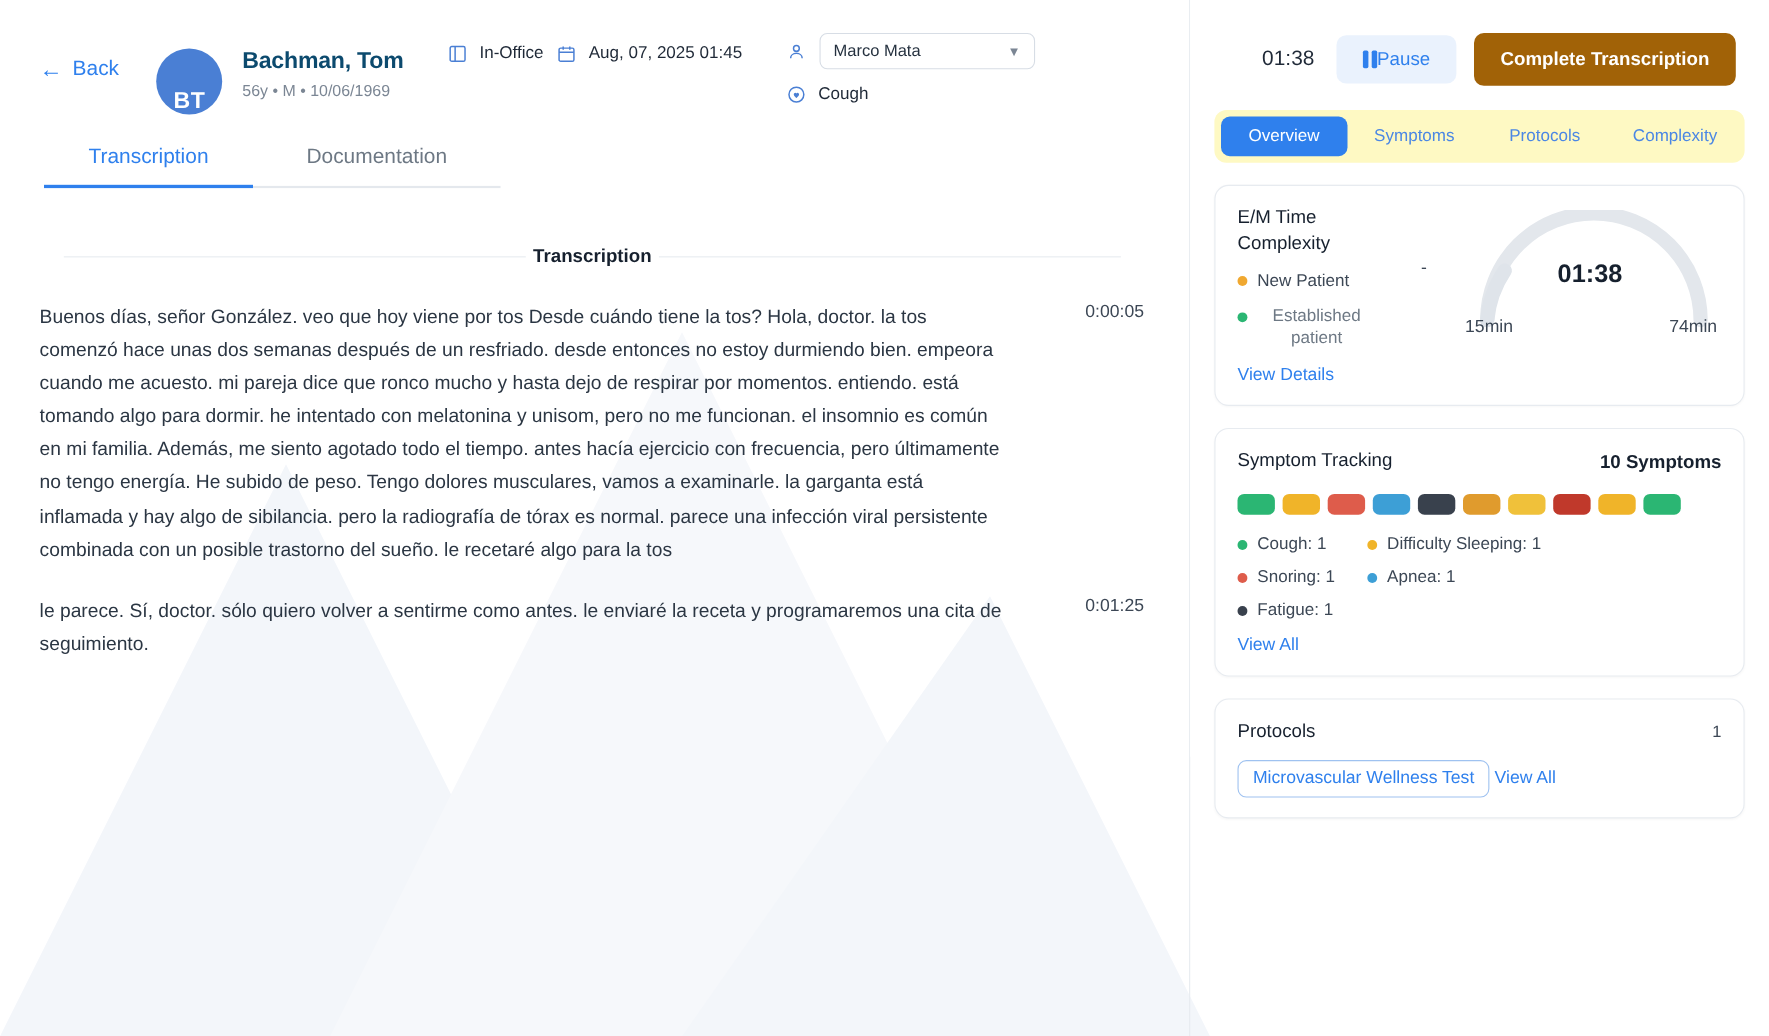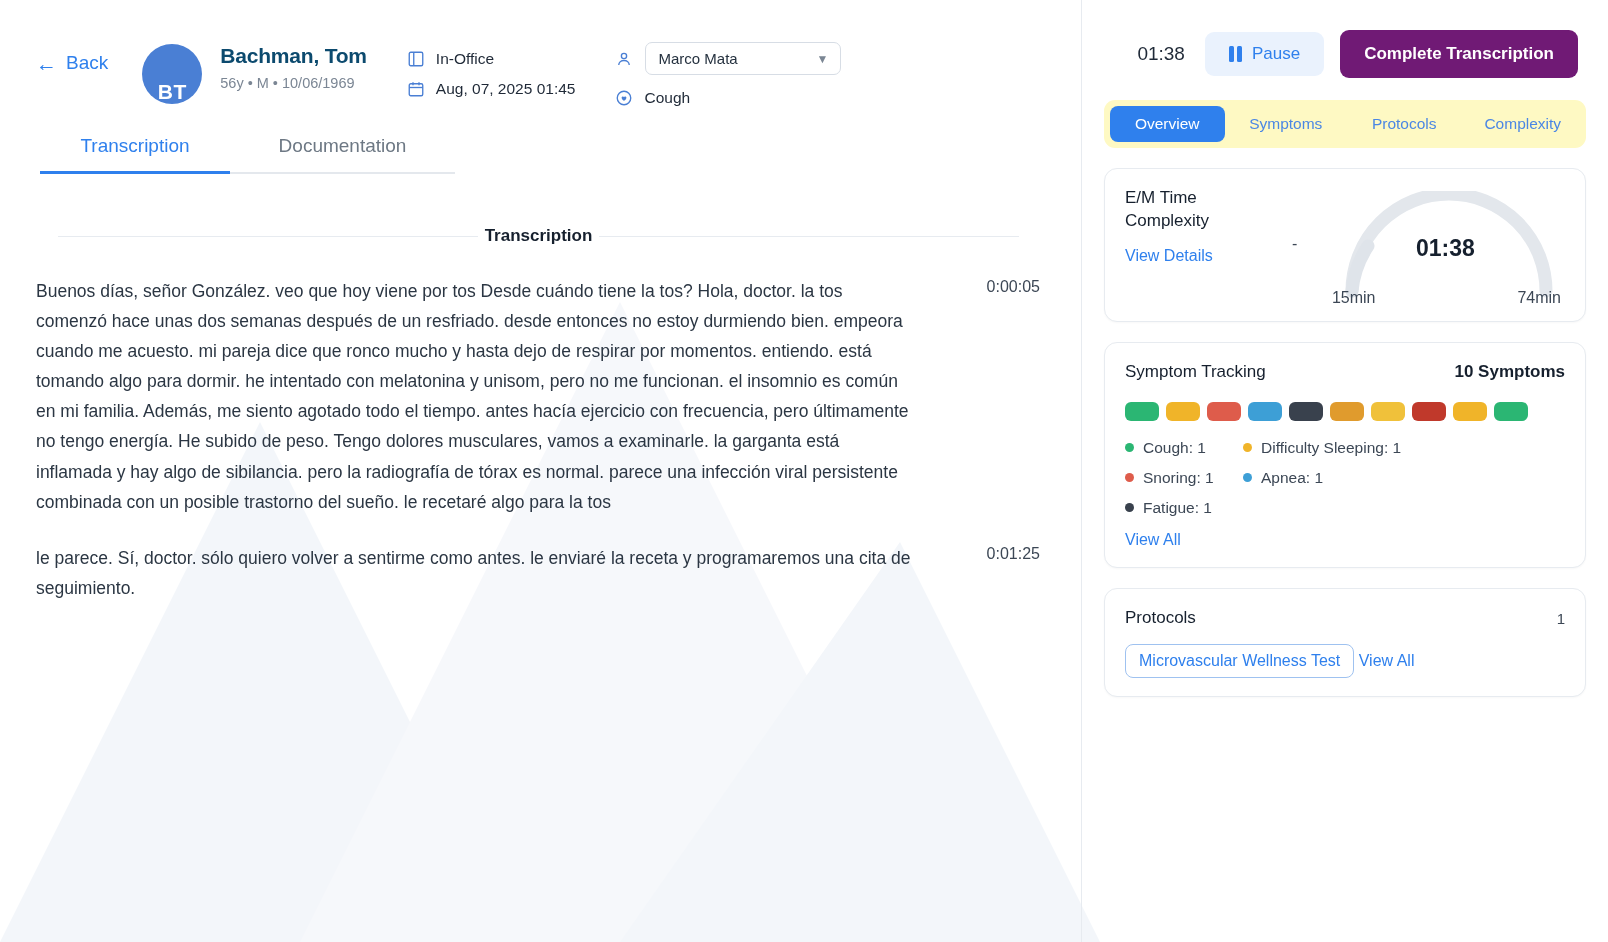--- a/index.html
+++ b/index.html
@@ -68,29 +68,29 @@
     font-size: 21px; font-weight: 700; color: #0c4a6e;
     letter-spacing: -0.2px;
   }
   .patient-meta {
     margin-top: 7px;
     font-size: 14.5px;
     color: #7b8694;
   }
 
   .visit-block {
-    margin-left: 40px; margin-top: 24px;
-    display: flex; flex-direction: column; gap: 12px;
+    margin-left: 40px; margin-top: 14px;
+    display: flex; flex-direction: row; gap: 12px;
   }
   .visit-row { display: flex; align-items: center; gap: 11px; font-size: 15.5px; color: #1f2937; }
   .ico { width: 18px; height: 18px; flex: 0 0 18px; color: #4a7fd4; }
   .ico svg { width: 18px; height: 18px; display: block; }
 
   .assign-block {
-    margin-left: 40px; margin-top: 16px;
+    margin-left: 40px; margin-top: 4px;
     display: flex; flex-direction: column; gap: 14px;
   }
   .assign-row { display: flex; align-items: center; gap: 12px; }
   .select-box {
     width: 196px; height: 33px;
     border: 1px solid #d7dde5;
     border-radius: 7px;
     background: #fff;
     display: flex; align-items: center; justify-content: space-between;
     padding: 0 12px;
@@ -175,32 +175,32 @@
   }
   .right-top {
     display: flex; align-items: center; justify-content: flex-end;
     gap: 16px;
     padding: 30px 30px 0 0;
   }
   .timer {
     font-size: 19px; color: #1f2937; margin-right: 4px;
   }
   .pause-btn {
-    display: flex; align-items: center; gap: 10px;
+    display: flex; align-items: center; 
     background: #eaf2fd;
     color: #2f80ed;
     border-radius: 9px;
     padding: 12px 24px;
     font-size: 17px;
     cursor: pointer;
   }
   .pause-ico { display: flex; gap: 3px; }
   .pause-ico i { display: block; width: 5px; height: 16px; background: #2f80ed; border-radius: 1.5px; }
   .complete-btn {
-    background: #701a75;
+    background: #a16207;
     color: #fff;
     border-radius: 9px;
     padding: 14px 24px;
     font-size: 17px;
     font-weight: 700;
     cursor: pointer;
   }
 
   .rtabs {
     margin: 22px 22px 0 22px;
@@ -433,20 +433,30 @@
       </div>
     </div>
 
     <div class="card">
       <div class="em-row">
         <div class="em-left">
           <div class="card-title">
             <div>E/M Time</div>
             <div>Complexity</div>
           </div>
+          <div class="legend">
+            <div class="legend-item">
+              <span class="dot" style="background:#f0a830"></span>
+              <span>New Patient</span>
+            </div>
+            <div class="legend-item wrapped">
+              <span class="dot" style="background:#2bb673"></span>
+              <span class="legend-label-2">Established patient</span>
+            </div>
+          </div>
           <div class="view-link">
             <span>View Details</span>
           </div>
         </div>
 
         <div class="gauge-wrap">
           <svg width="230" height="112" viewBox="0 0 230 112">
             <path d="M18,100 A97,97 0 0 1 212,100" fill="none" stroke="#e3e7ec" stroke-width="13" stroke-linecap="round"></path>
             <path d="M18,100 A97,97 0 0 1 34,55" fill="none" stroke="#dfe4ea" stroke-width="13" stroke-linecap="round"></path>
           </svg>

